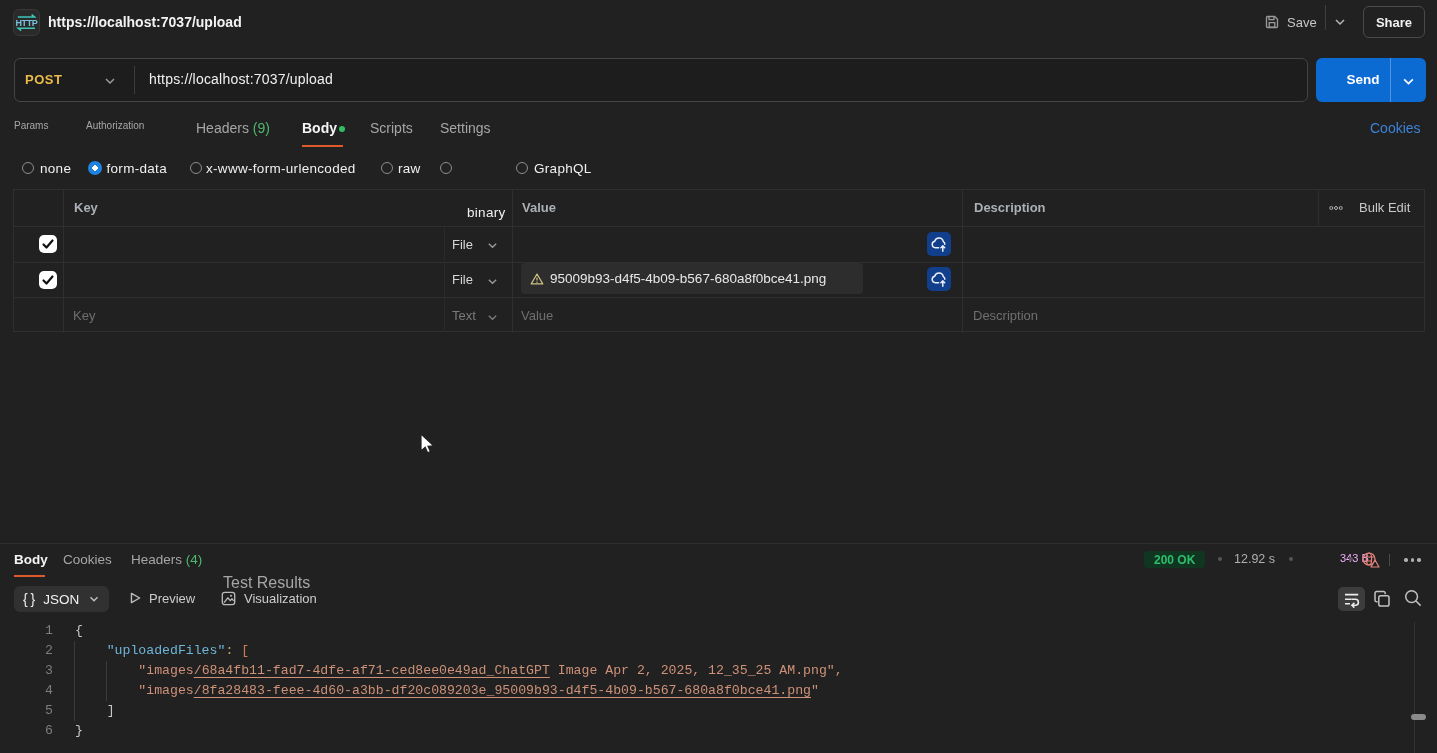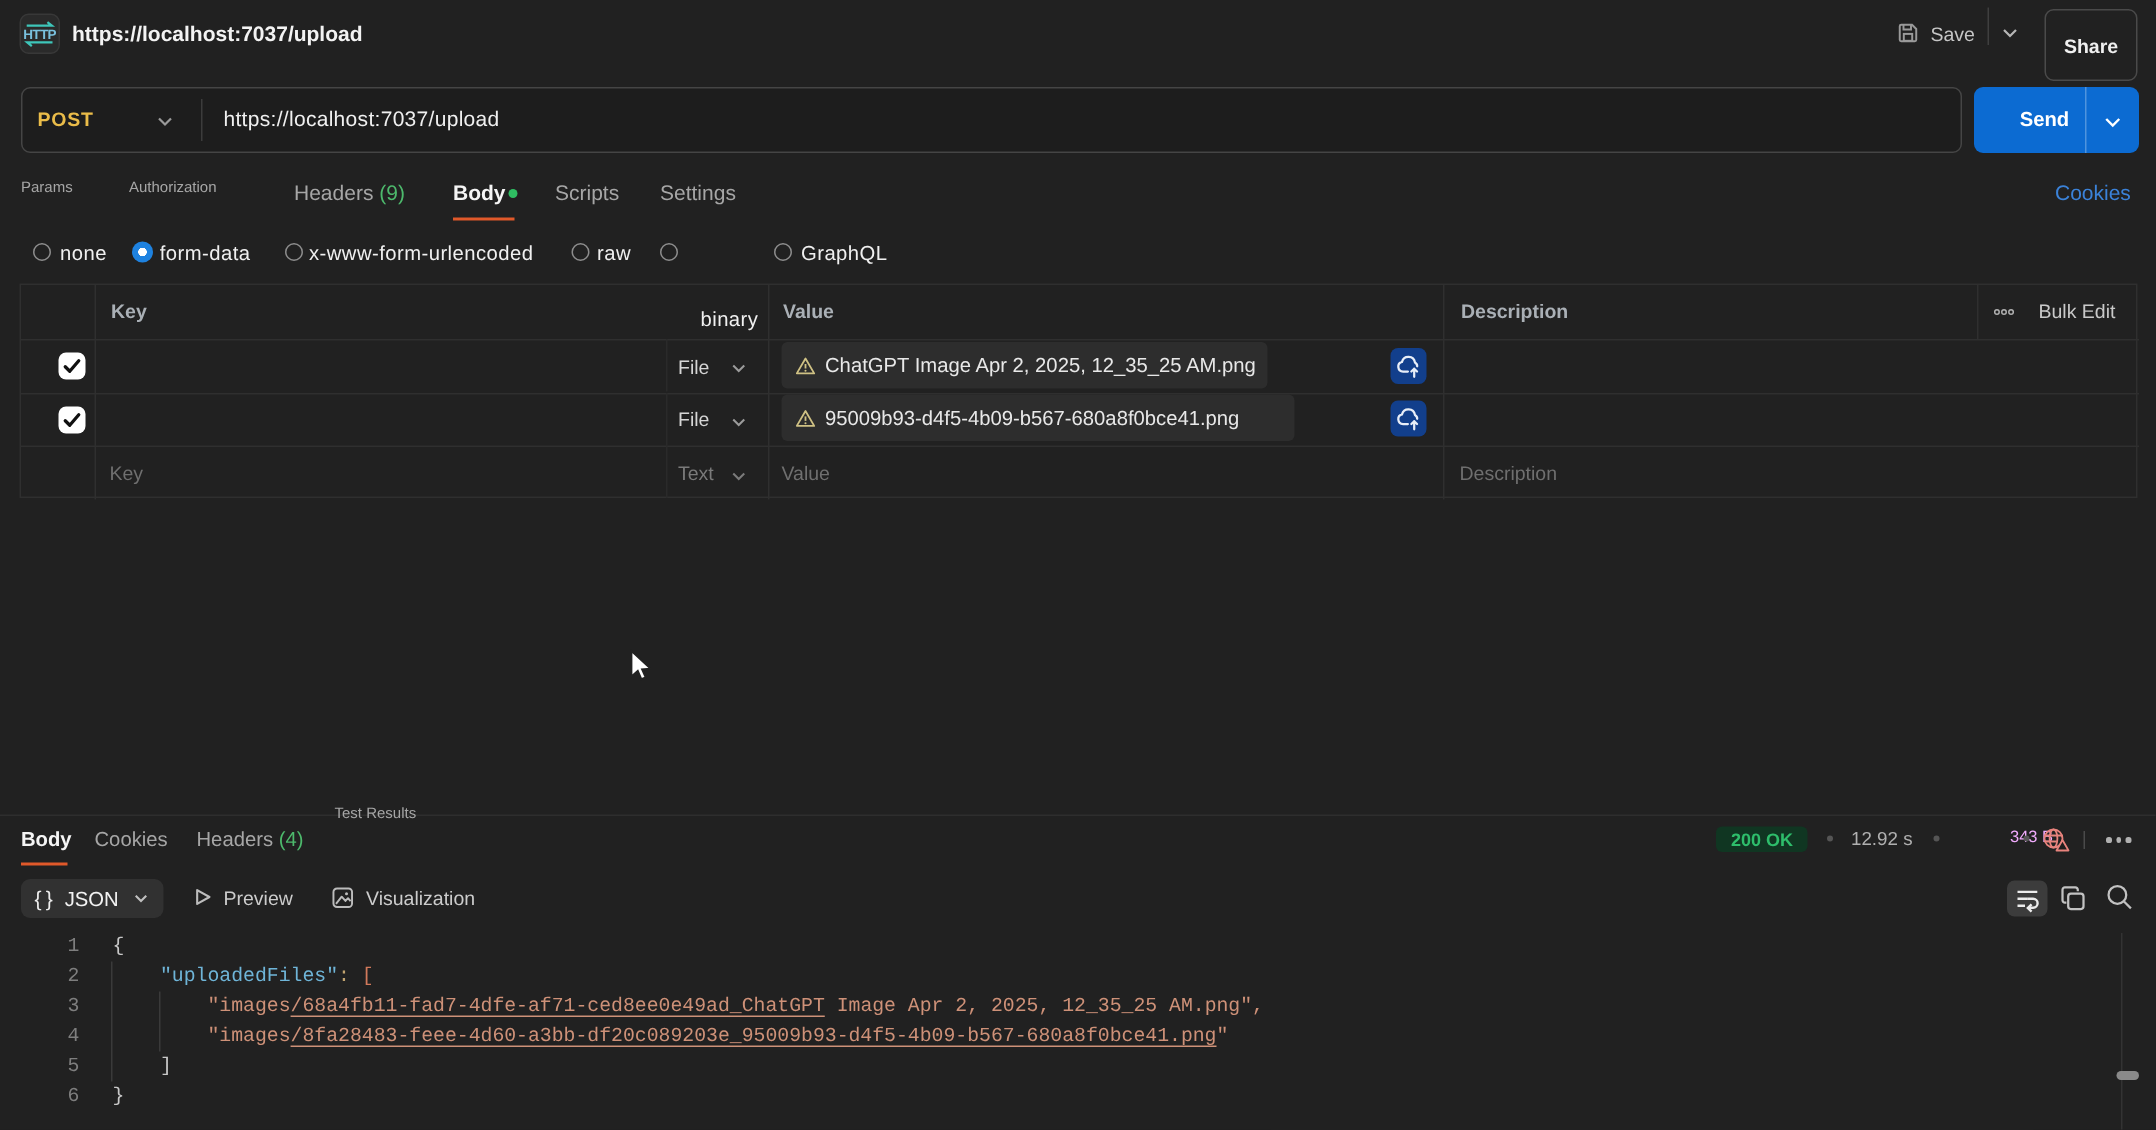--- a/index.html
+++ b/index.html
@@ -27,21 +27,21 @@
       <path d="M2.5 3.5 a1 1 0 0 1 1-1 h7.2 l2.8 2.8 v7.2 a1 1 0 0 1 -1 1 h-9 a1 1 0 0 1 -1-1 z" fill="none" stroke="#9a9a9a" stroke-width="1.3"></path>
       <path d="M5 2.7 v3 h5 v-3" fill="none" stroke="#9a9a9a" stroke-width="1.3"></path>
       <rect x="5.2" y="8.6" width="5.6" height="4.6" fill="none" stroke="#9a9a9a" stroke-width="1.3"></rect>
     </svg>
     <span style="color:#c6c6c6;font-size:13px;">Save</span>
   </div>
   <div class="abs" style="left:1325px;top:5px;width:1px;height:25px;background:#3f3f3f;"></div>
   <svg class="abs" style="left:1334px;top:16px;" width="12" height="12" viewBox="0 0 12 12">
       <path d="M2 4 l4 4 l4-4" stroke="#b6b6b6" stroke-width="1.5" fill="none"></path>
     </svg>
-  <div class="abs row" style="left:1363px;top:6px;width:62px;height:48px;border:1px solid #4a4a4a;border-radius:6px;justify-content:center;font-size:13px;font-weight:bold;color:#f0f0f0;">Share</div>
+  <div class="abs row" style="left:1363px;top:6px;width:62px;height:32px;border:1px solid #4a4a4a;border-radius:6px;justify-content:center;font-size:13px;font-weight:bold;color:#f0f0f0;">Share</div>
 
   <div class="abs" style="left:14px;top:58px;width:1294px;height:44px;border:1px solid #454545;border-radius:6px;background:#1d1d1d;"></div>
   <div class="abs" style="left:25px;top:72px;font-size:13px;font-weight:bold;color:#eabc49;letter-spacing:.5px;text-align:center;">POST</div>
   <svg class="abs" style="left:104px;top:75px;" width="12" height="12" viewBox="0 0 12 12">
       <path d="M2 4 l4 4 l4-4" stroke="#9a9a9a" stroke-width="1.5" fill="none"></path>
     </svg>
   <div class="abs" style="left:134px;top:66px;width:1px;height:28px;background:#3c3c3c;"></div>
   <div class="abs" style="left:149px;top:71px;font-size:14px;color:#f0f0f0;letter-spacing:.2px;">https://localhost:7037/upload</div>
 
   <div class="abs" style="left:1316px;top:58px;width:110px;height:44px;background:#0c6bd2;border-radius:6px;"></div>
@@ -126,28 +126,20 @@
     </svg>
   <div class="abs" style="left:452px;top:308px;font-size:13px;color:#7a7a7a;">Text</div>
   <svg class="abs" style="left:487px;top:312px;" width="11" height="11" viewBox="0 0 12 12">
       <path d="M2 4 l4 4 l4-4" stroke="#7a7a7a" stroke-width="1.5" fill="none"></path>
     </svg>
 
   <div class="abs" style="left:73px;top:308px;font-size:13px;color:#6f6f6f;">Key</div>
   <div class="abs" style="left:521px;top:308px;font-size:13px;color:#6f6f6f;">Value</div>
   <div class="abs" style="left:973px;top:308px;font-size:13px;color:#6f6f6f;">Description</div>
 
-  <div class="abs row" style="left:521px;top:228px;width:324px;height:31px;background:#2d2d2d;border-radius:4px;padding-left:9px;">
-    <svg width="14" height="14" viewBox="0 0 14 14">
-        <path d="M7 2 L12.8 11.9 H1.2 Z" fill="none" stroke="#cfc184" stroke-width="1.2" stroke-linejoin="round"></path>
-        <path d="M7 5.6 v3" stroke="#cfc184" stroke-width="1.2"></path>
-        <circle cx="7" cy="10.2" r="0.7" fill="#cfc184"></circle>
-      </svg>
-    <span style="margin-left:6px;font-size:13.5px;color:#e8e8e8;">ChatGPT Image Apr 2, 2025, 12_35_25 AM.png</span>
-  </div>
   <div class="abs row" style="left:521px;top:263px;width:342px;height:31px;background:#2d2d2d;border-radius:4px;padding-left:9px;">
     <svg width="14" height="14" viewBox="0 0 14 14">
         <path d="M7 2 L12.8 11.9 H1.2 Z" fill="none" stroke="#cfc184" stroke-width="1.2" stroke-linejoin="round"></path>
         <path d="M7 5.6 v3" stroke="#cfc184" stroke-width="1.2"></path>
         <circle cx="7" cy="10.2" r="0.7" fill="#cfc184"></circle>
       </svg>
     <span style="margin-left:6px;font-size:13.5px;color:#e8e8e8;">95009b93-d4f5-4b09-b567-680a8f0bce41.png</span>
   </div>
 
   <div class="abs" style="left:927px;top:232px;width:24px;height:24px;background:#123f8c;border-radius:5px;">
@@ -165,21 +157,21 @@
 
   <svg class="abs" style="left:418px;top:432px;" width="20" height="24" viewBox="0 0 20 24">
     <path d="M3 2 L3 19 L7.2 15.2 L9.6 20.8 L12.4 19.6 L10 14.2 L15.6 13.8 Z" fill="#fff" stroke="#222" stroke-width="1.2"></path>
   </svg>
 
   <div class="abs" style="left:0;top:543px;width:1437px;height:1px;background:#2e2e2e;"></div>
 
   <div class="abs" style="left:14px;top:551.5px;font-size:13.5px;color:#f5f5f5;font-weight:bold;">Body</div>
   <div class="abs" style="left:63px;top:551.5px;font-size:13.5px;color:#a6a6a6;">Cookies</div>
   <div class="abs" style="left:131px;top:551.5px;font-size:13.5px;color:#a6a6a6;">Headers <span style="color:#4db96c;">(4)</span></div>
-  <div class="abs" style="left:223px;top:537px;font-size:10px;color:#a6a6a6;">Test Results</div>
+  <div class="abs" style="left:223px;top:574px;font-size:16px;color:#a6a6a6;">Test Results</div>
   <div class="abs" style="left:14px;top:575px;width:31px;height:2px;background:#e0592a;"></div>
 
   <div class="abs row" style="left:1144px;top:551px;height:17px;padding:0 10px;background:#103622;border-radius:4px;font-size:12px;font-weight:bold;color:#2ebd6b;">200 OK</div>
   <div class="abs" style="left:1218px;top:557px;width:4px;height:4px;border-radius:50%;background:#555;"></div>
   <div class="abs" style="left:1234px;top:552px;font-size:12.5px;color:#b0b0b0;">12.92 s</div>
   <div class="abs" style="left:1289px;top:557px;width:4px;height:4px;border-radius:50%;background:#555;"></div>
   <div class="abs" style="left:1340px;top:552px;font-size:11px;color:#f0abfc;">343 B</div>
   <div class="abs" style="left:1349px;top:557px;width:4px;height:4px;border-radius:50%;background:#555;"></div>
   <svg class="abs" style="left:1361px;top:551px;" width="20" height="18" viewBox="0 0 20 18">
     <circle cx="8" cy="8" r="6" fill="none" stroke="#e8837d" stroke-width="1.2"></circle>

